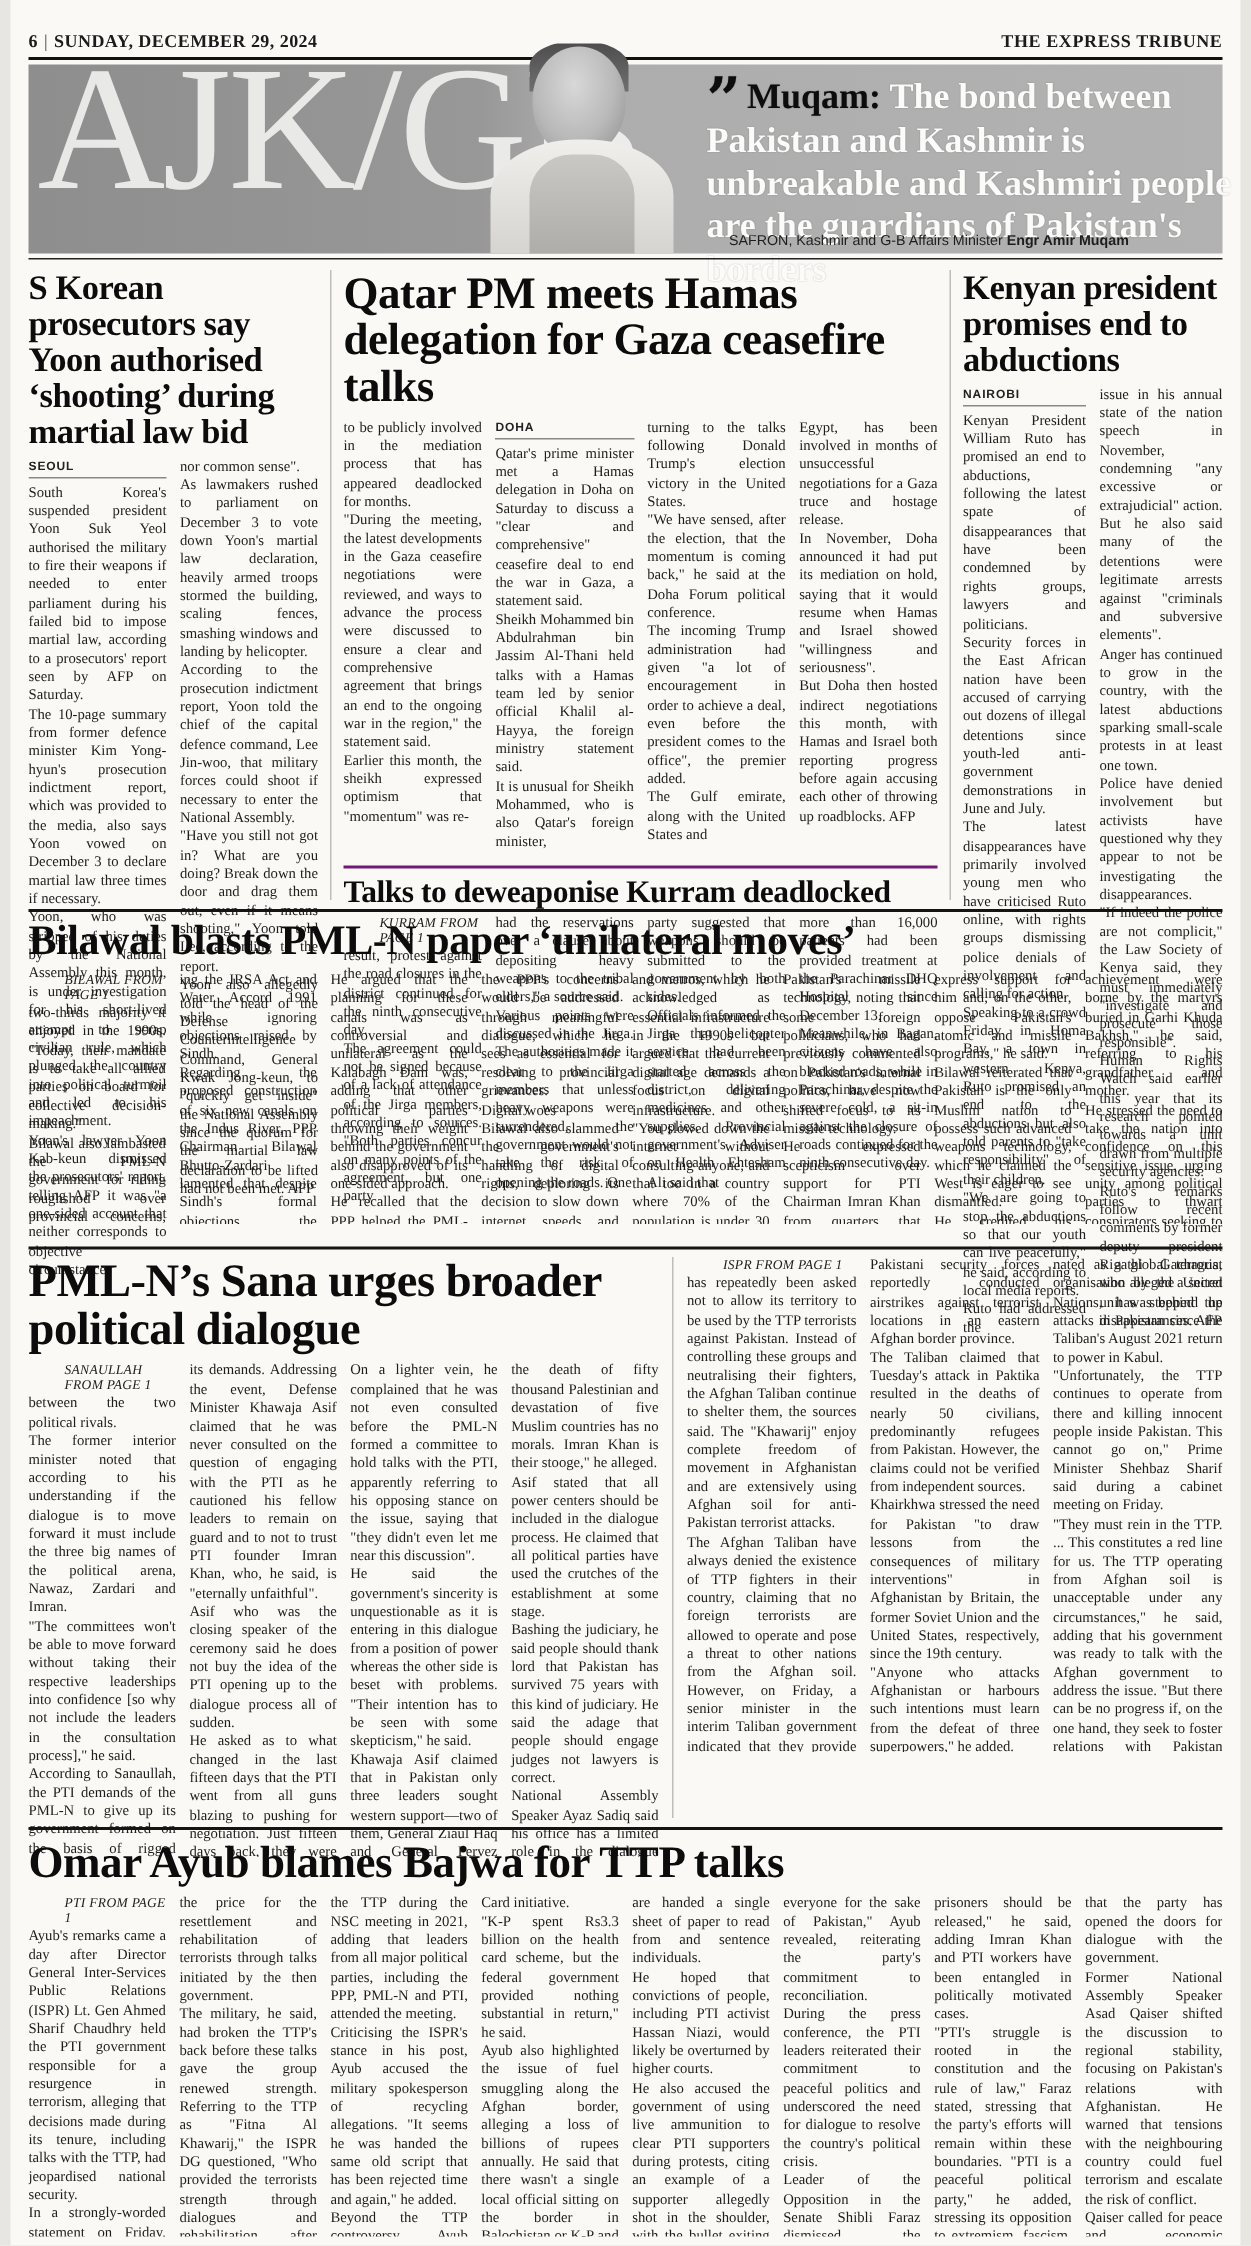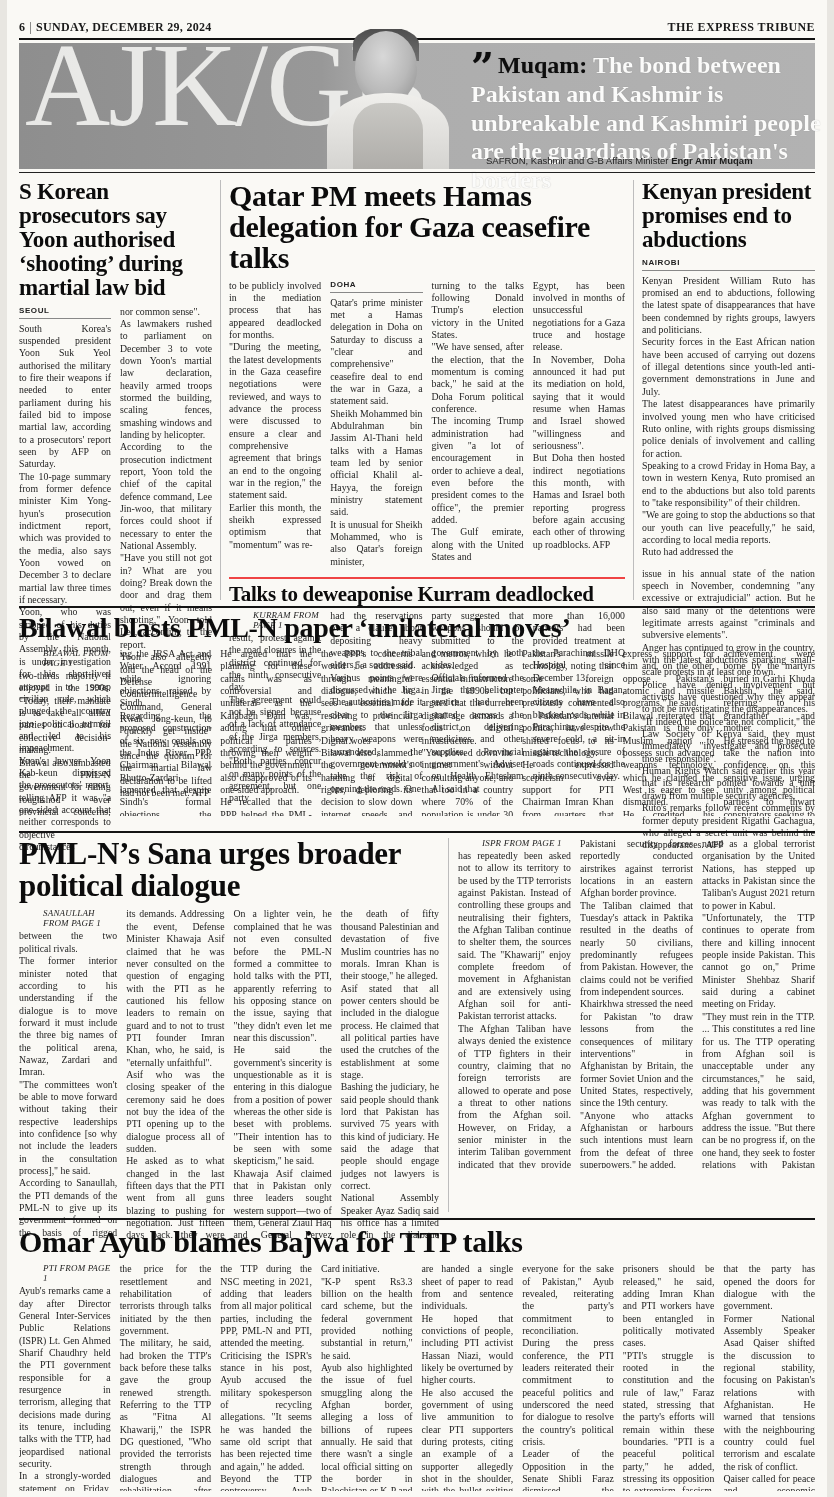--- a/index.html
+++ b/index.html
@@ -47,27 +47,27 @@
   .hrule{position:absolute; left:12px; right:12px; height:2px; background:#141414;}
   .block{position:absolute; overflow:hidden;}
   
   .row1{position:absolute; top:180px; left:12px; right:12px; height:420px; display:flex; gap:0;}
   .b-korea{flex:0 0 193px; padding-right:8px;}
   .b-mid{flex:0 0 396px; padding:0 8px;}
   .b-kenya{flex:1; padding-left:8px;}
   .b-korea .hl{font-size:23px;}
   .b-kenya .hl{font-size:23px;}
   .hl-qatar{font-size:30px;}
-  .kurram{border-top:2px solid #ef4444; margin-top:9px; padding-top:5px;}
+  .kurram{border-top:2px solid #701a75; margin-top:9px; padding-top:5px;}
   .hl-kurram{font-size:21px; margin-bottom:4px;}
   .row1 .cols{height:auto;}
   .clip-k{height:330px; overflow:hidden;}
   .clip-q{height:190px; overflow:hidden;}
   .clip-ku{height:130px; overflow:hidden;}
-  .clip-ke{height:345px; overflow:hidden;flex-direction:column;}
+  .clip-ke{height:345px; overflow:hidden;}
   
   .rule-bil{top:606px;}
   .bilawal{top:613px; left:12px; right:12px; height:212px;}
   .hl-bil{font-size:28px;}
   .bilawal .cols{height:168px; overflow:hidden;}
   
   .rule-sana{top:831px;}
   .sanarow{position:absolute; top:838px; left:12px; right:12px; height:374px; display:flex;}
   .b-sana{flex:0 0 420px; padding-right:9px;}
   .b-ispr{flex:1; padding-left:9px;}

